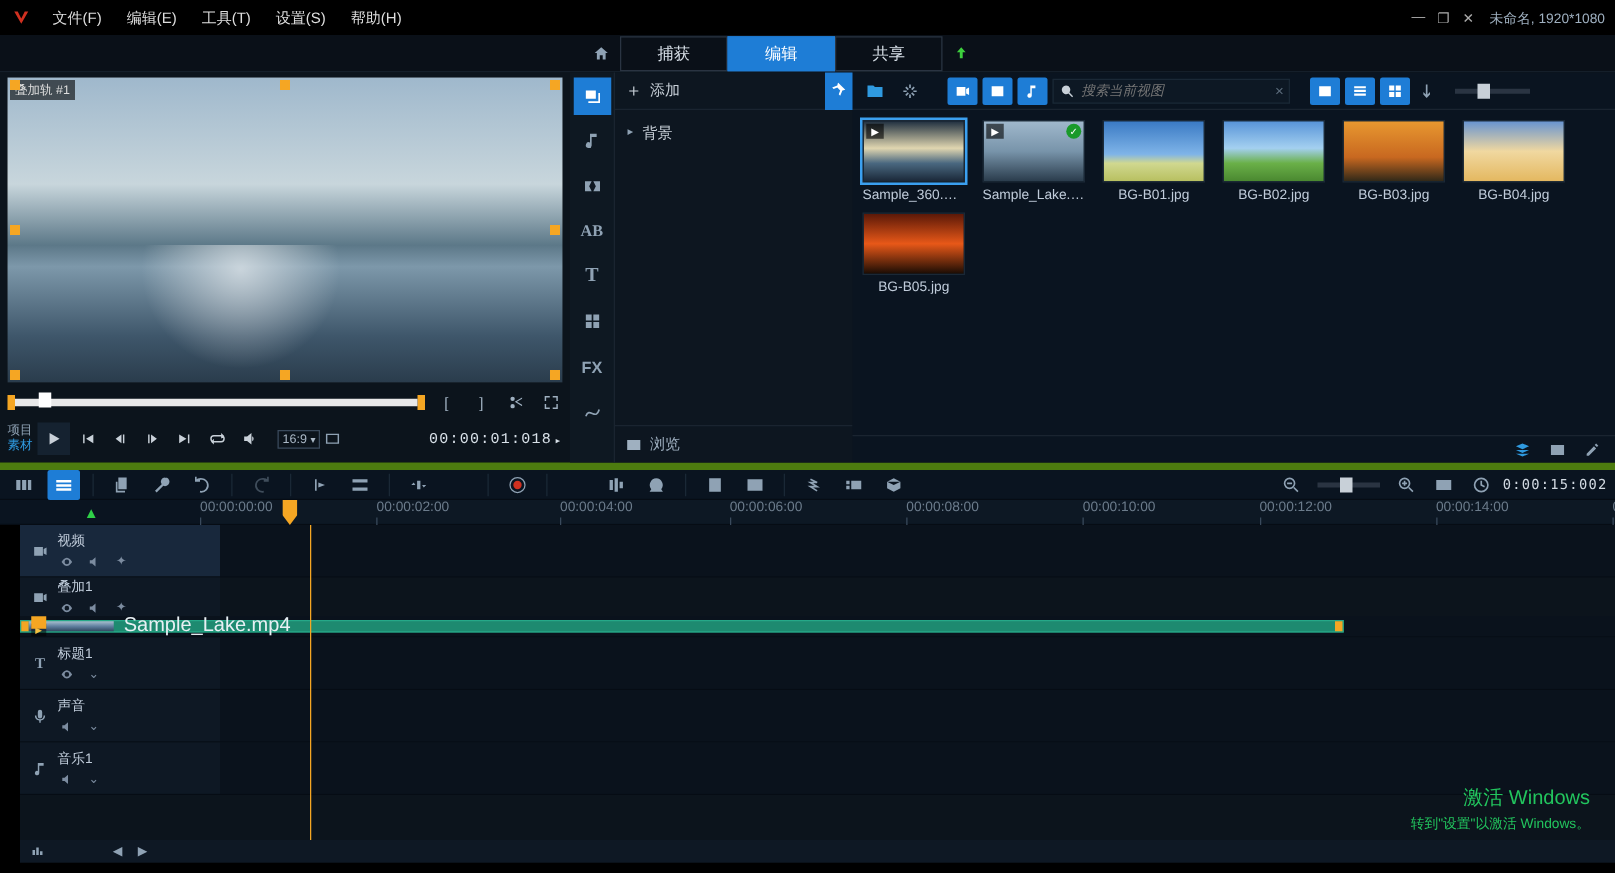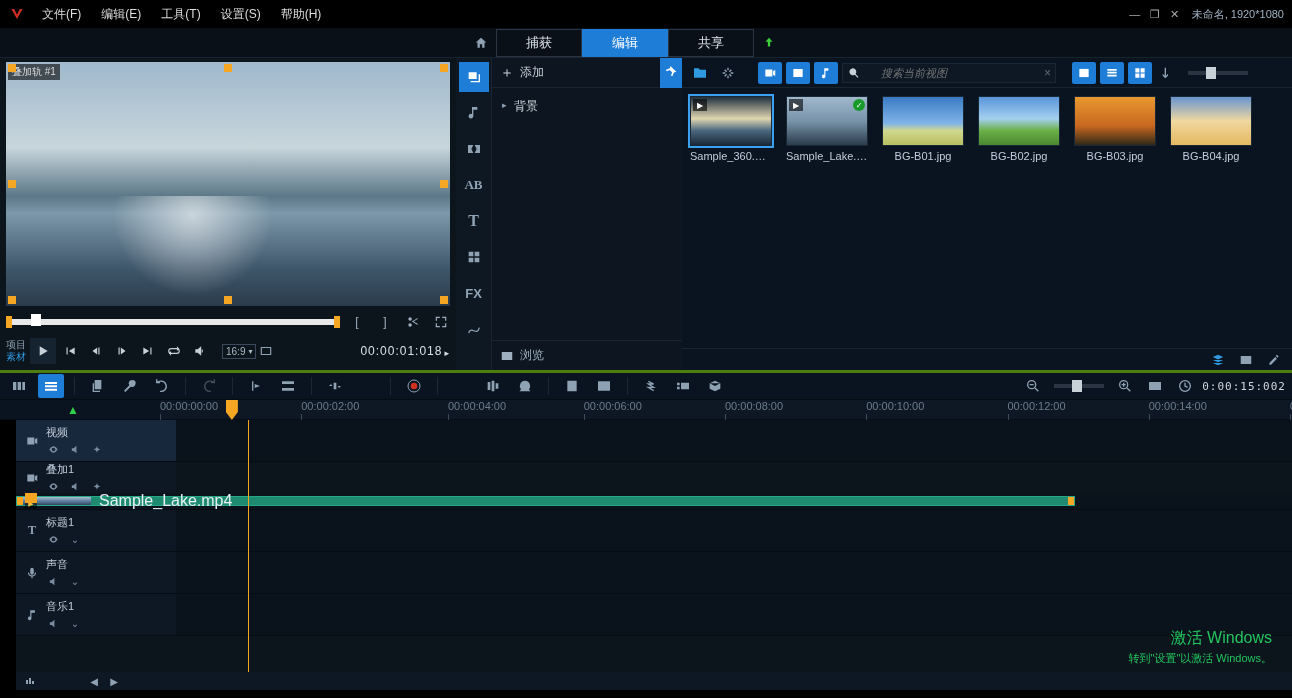--- a/index.html
+++ b/index.html
@@ -35,21 +35,21 @@
 .scrub-track { flex:1; height:6px; background:#e8e8e8; position:relative; }
 .scrub-marker { position:absolute; top:-5px; left:6%; width:10px; height:12px; background:#fff; }
 .scrub-end { width:6px; height:12px; background:#f5a623; }
 .scrub-tools { display:flex; gap:10px; margin-left:8px; color:#9fb0c0; }
 .scrub-tools .icn { width:18px; height:18px; display:flex; align-items:center; justify-content:center; cursor:pointer; }
 .play-row { height:30px; display:flex; align-items:center; gap:2px; margin-top:4px; }
 .play-labels { display:flex; flex-direction:column; font-size:10px; line-height:12px; color:#8fa2b4; margin-right:2px; }
 .play-labels span:last-child { color:#2f9ae0; }
 .pbtn { width:24px; height:24px; display:flex; align-items:center; justify-content:center; cursor:pointer; color:#c8d0d8; }
 .play-main { background:#152230; width:26px; height:26px; }
-.timecode { margin-left:auto; font-family:Liberation Sans, sans-serif; font-size:12px; letter-spacing:1px; color:#d8e0e8; display:flex; align-items:flex-end; gap:2px;}
+.timecode { margin-left:auto; font-family:Liberation Mono, monospace; font-size:12px; letter-spacing:1px; color:#d8e0e8; display:flex; align-items:flex-end; gap:2px;}
 .aspect-box { font-size:10px; border:1px solid #3a4a5c; padding:1px 3px; color:#aab8c6; margin-left:8px; display:flex; align-items:center; gap:3px;}
 .sm-icn { width:16px; height:16px; display:flex; align-items:center; justify-content:center; color:#8fa2b4; cursor:pointer; }
 
 .asset-sidebar { width: 36px; background:#0e1822; display:flex; flex-direction:column; align-items:center; padding-top:4px; gap:6px; border-right:1px solid #1a2430; }
 .aside-icn { width:30px; height:30px; display:flex; align-items:center; justify-content:center; color:#8fa2b4; cursor:pointer; font-size:13px; font-weight:bold; }
 .aside-icn.active { background:#1e7dd6; color:#fff; }
 
 .asset-tree { width: 190px; background:#0d1620; display:flex; flex-direction:column; }
 .tree-head { height:30px; display:flex; align-items:center; padding:0 8px; gap:6px; border-bottom:1px solid #1a2430; color:#c8d0d8; cursor:pointer; position:relative;}
 .tree-head .pin { position:absolute; right:0; top:0; width:22px; height:30px; background:#1e7dd6; display:flex; align-items:center; justify-content:center; color:#fff; }
@@ -57,35 +57,35 @@
 .tree-item { padding:4px 10px 4px 18px; cursor:pointer; position:relative; font-size:12px; }
 .tree-item.active { color:#3ba0f0; }
 .tree-item .caret { position:absolute; left:6px; top:6px; font-size:9px; color:#8fa2b4; }
 .tree-foot { height:30px; border-top:1px solid #1a2430; display:flex; align-items:center; padding:0 8px; gap:6px; color:#9fb0c0; cursor:pointer; }
 
 .library { flex:1; display:flex; flex-direction:column; background:#0a1420; }
 .lib-toolbar { height:30px; display:flex; align-items:center; gap:4px; padding:0 6px; border-bottom:1px solid #1a2430; }
 .lib-icn { width:24px; height:22px; display:flex; align-items:center; justify-content:center; color:#8fa2b4; cursor:pointer; border-radius:2px; }
 .lib-icn.primary { color:#2f9ae0; }
 .lib-icn.blue { background:#1e7dd6; color:#fff; }
-.search-box { flex:0 0 190px; height:20px; background:#0d1824; border:1px solid #1a2836; display:flex; align-items:center; padding:0 4px; gap:20px; }
+.search-box { flex:0 0 190px; height:20px; background:#0d1824; border:1px solid #1a2836; display:flex; align-items:center; padding:0 4px; gap:4px; }
 .search-box input { flex:1; background:transparent; border:none; outline:none; color:#c8d0d8; font-size:11px; font-style:italic; }
 .search-box .clr { color:#5c6c7c; cursor:pointer; font-size:12px; }
 .zoom-slider { width:60px; height:4px; background:#2a3442; position:relative; margin:0 4px; }
 .zoom-slider .knob { position:absolute; top:-4px; left:30%; width:10px; height:12px; background:#c8d0d8; }
 .lib-grid { flex:1; padding:8px; display:flex; flex-wrap:wrap; gap:8px 14px; align-content:flex-start; }
 .asset { width:82px; display:flex; flex-direction:column; align-items:center; gap:4px; cursor:pointer; }
 .thumb { width:82px; height:50px; background:#223; position:relative; border:1px solid #1a2836; }
 .thumb.selected { outline:2px solid #3ba0f0; }
 .thumb .badge { position:absolute; top:2px; left:2px; width:14px; height:12px; background:rgba(0,0,0,.6); color:#fff; font-size:8px; display:flex; align-items:center; justify-content:center; }
 .thumb .check { position:absolute; top:2px; right:2px; width:12px; height:12px; background:#1a9a2a; border-radius:50%; color:#fff; font-size:8px; display:flex; align-items:center; justify-content:center; }
 .asset-name { font-size:11px; color:#c0ccda; white-space:nowrap; overflow:hidden; text-overflow:ellipsis; width:100%; text-align:center; }
 .lib-footer { height:22px; border-top:1px solid #1a2430; display:flex; align-items:center; justify-content:flex-end; gap:4px; padding:0 6px; }
 
-.tool-row { height:30px; background:#0a1420; border-top:3px solid #4d7c0f; border-bottom:1px solid #060c14; display:flex; align-items:center; padding:0 6px; gap:6px; }
+.tool-row { height:30px; background:#0a1420; border-top:6px solid #4d7c0f; border-bottom:1px solid #060c14; display:flex; align-items:center; padding:0 6px; gap:6px; }
 .tool-row .sep { width:1px; height:18px; background:#1a2836; margin:0 4px; }
 .tbtn { width:26px; height:24px; display:flex; align-items:center; justify-content:center; cursor:pointer; color:#8fa2b4; }
 .tbtn.active { background:#1e7dd6; color:#fff; border-radius:2px; }
 .tool-right { margin-left:auto; display:flex; align-items:center; gap:4px; }
 .tc-display { font-family:monospace; font-size:11px; letter-spacing:1px; color:#d0d8e0; }
 
 .ruler-row { height:20px; background:#0a1420; display:flex; position:relative; border-bottom:1px solid #060c14;}
 .ruler-left { width:160px; display:flex; align-items:center; gap:6px; padding:0 6px;}
 .ruler-left .rbtn { width:22px; height:18px; display:flex; align-items:center; justify-content:center; cursor:pointer; color:#8fa2b4; }
 .ruler-left .rbtn.active { color:#2fd048; }
@@ -398,20 +398,24 @@
           <div class="asset-name">BG-B02.jpg</div>
         </div>
         <div class="asset">
           <div class="thumb" style="background: linear-gradient(rgb(232, 152, 48) 0%, rgb(200, 104, 32) 60%, rgb(48, 40, 24) 100%);"></div>
           <div class="asset-name">BG-B03.jpg</div>
         </div>
         <div class="asset">
           <div class="thumb" style="background: linear-gradient(rgb(104, 148, 208) 0%, rgb(240, 216, 160) 50%, rgb(228, 184, 96) 100%);"></div>
           <div class="asset-name">BG-B04.jpg</div>
         </div>
+        <div class="asset">
+          <div class="thumb" style="background: linear-gradient(rgb(90, 24, 8) 0%, rgb(232, 88, 24) 50%, rgb(26, 12, 4) 100%);"></div>
+          <div class="asset-name">BG-B05.jpg</div>
+        </div>
       </div>
     <div class="lib-footer">
       <div class="lib-icn primary">
           <svg class="i" viewBox="0 0 24 24">
             <path d="M3 7l9-4 9 4-9 4zM3 12l9 4 9-4M3 17l9 4 9-4"></path>
           </svg>
         </div>
       <div class="lib-icn">
           <svg class="i" viewBox="0 0 24 24">
             <path d="M3 5h18v14H3zM3 10h18"></path>

